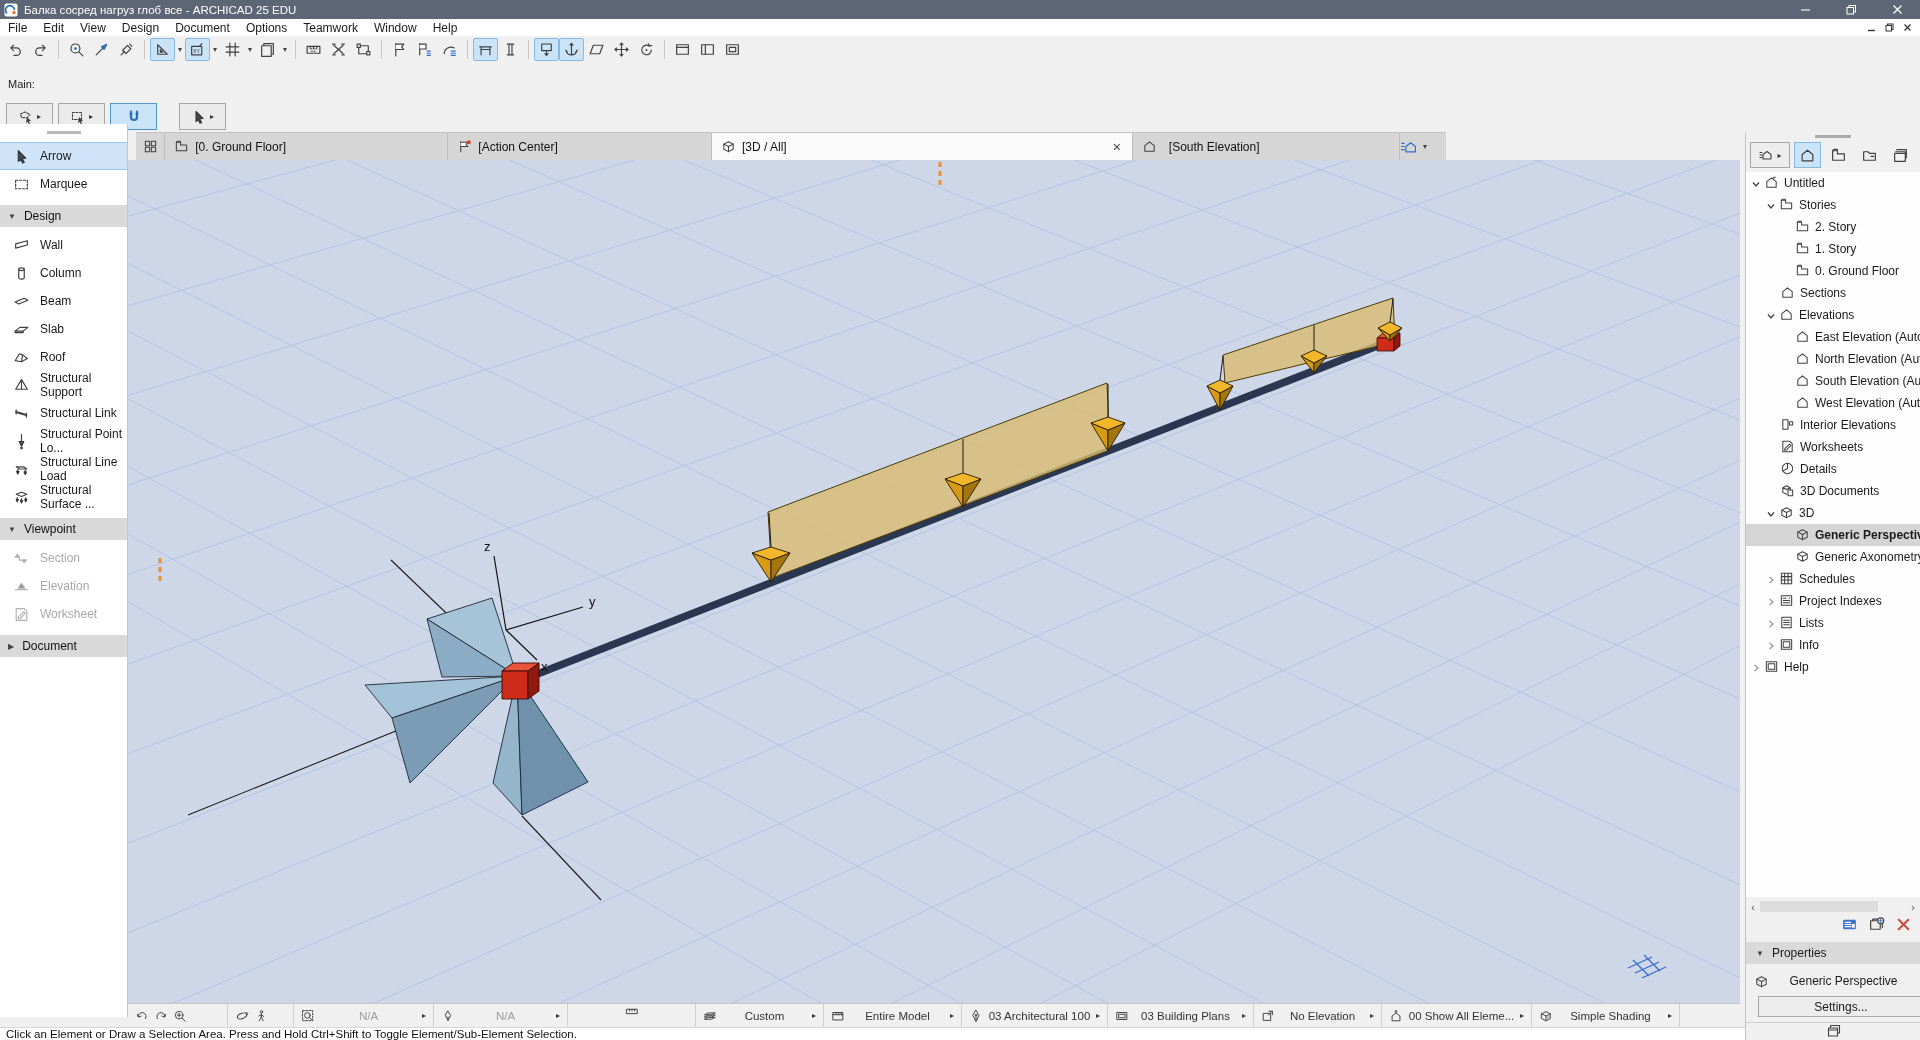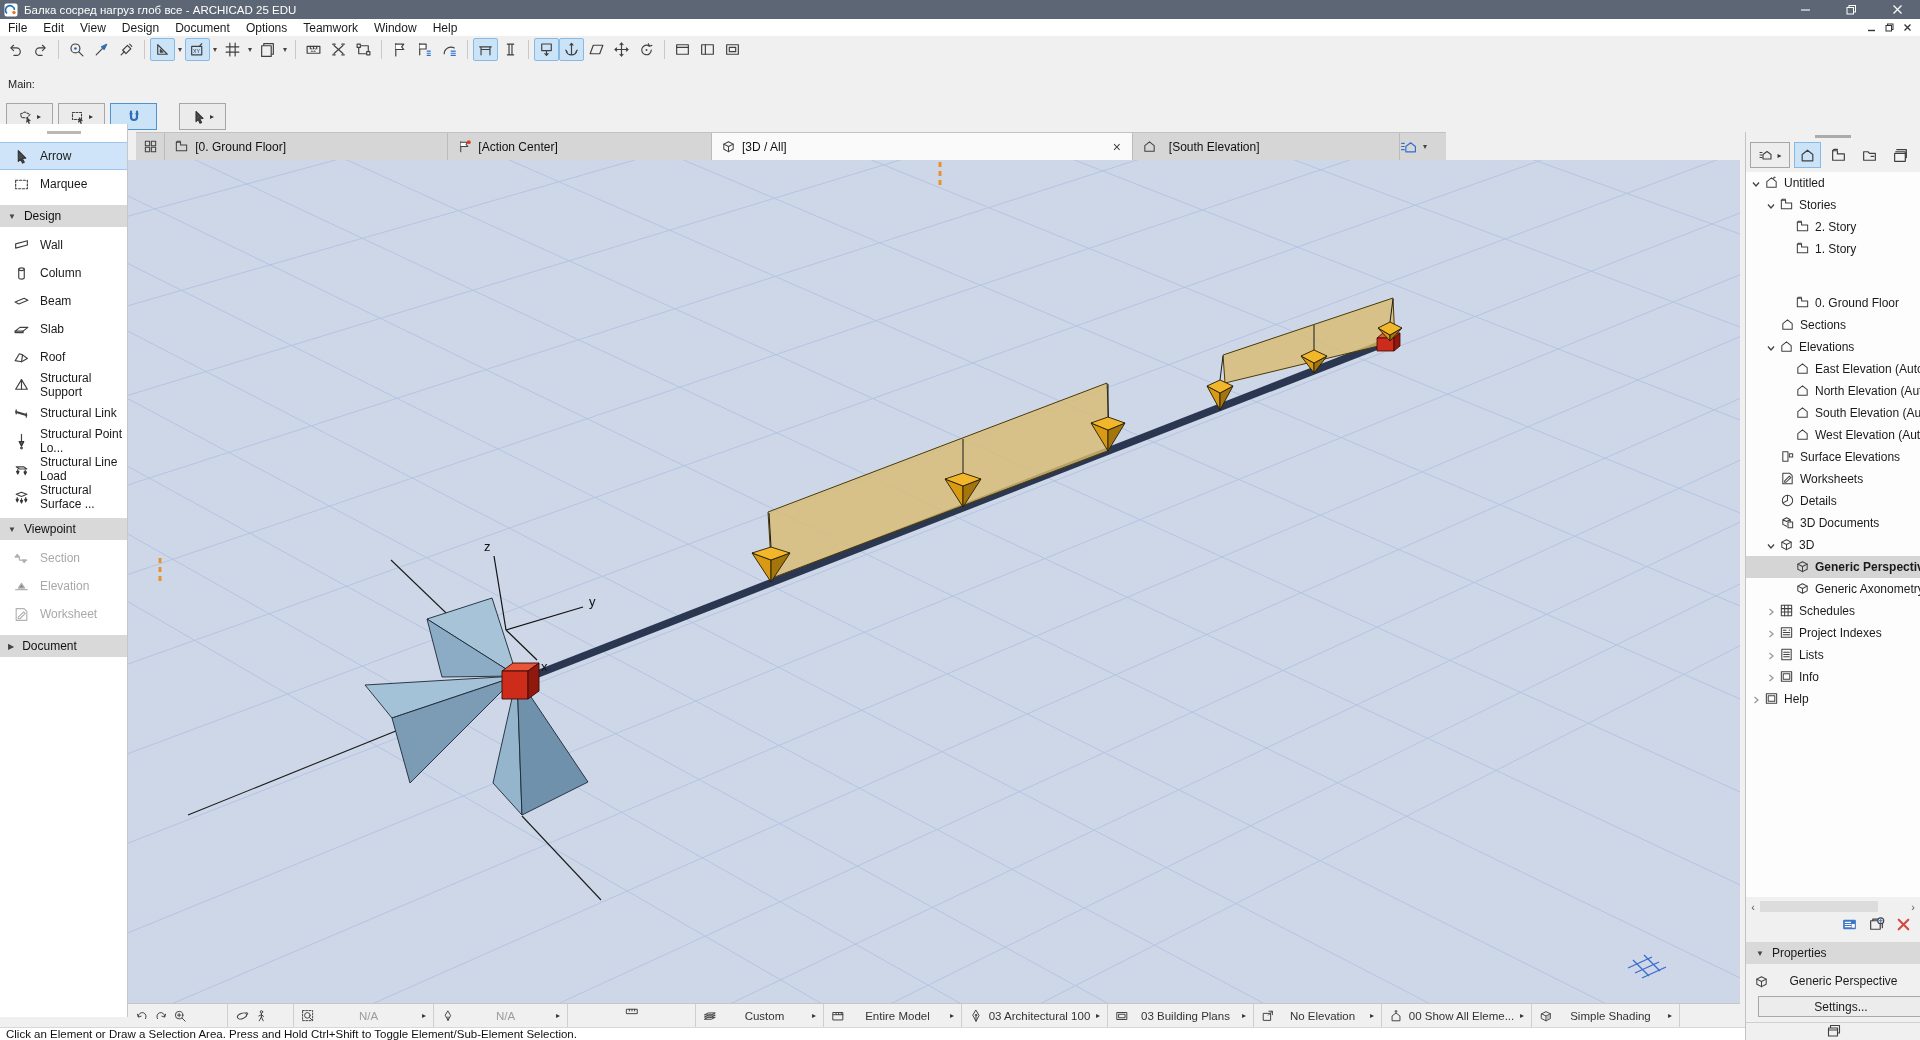--- a/index.html
+++ b/index.html
@@ -910,21 +910,21 @@
           </svg></span>
         <span>2. Story</span>
       </div>
       <div class="tree-row" style="padding-left: 49px;">
         <span class="tree-icon"><svg width="15" height="15" viewBox="0 0 16 16" fill="none" stroke="#404040" stroke-width="1.1" stroke-linecap="round" stroke-linejoin="round">
             <path d="M2.5 12.5 V3.5 H7 V6.5 H13.5 V12.5 Z"></path>
             <path d="M2.5 3.5 l1.2-1.2 H7"></path>
           </svg></span>
         <span>1. Story</span>
       </div>
-      <div class="tree-row" style="padding-left: 49px; margin-top: 32px;">
+      <div class="tree-row" style="padding-left: 49px;">
         <span class="tree-icon"><svg width="15" height="15" viewBox="0 0 16 16" fill="none" stroke="#404040" stroke-width="1.1" stroke-linecap="round" stroke-linejoin="round">
             <path d="M2.5 12.5 V3.5 H7 V6.5 H13.5 V12.5 Z"></path>
             <path d="M2.5 3.5 l1.2-1.2 H7"></path>
           </svg></span>
         <span>0. Ground Floor</span>
       </div>
       <div class="tree-row" style="padding-left: 34px;">
         <span class="tree-icon"><svg width="15" height="15" viewBox="0 0 16 16" fill="none" stroke="#404040" stroke-width="1.1" stroke-linecap="round" stroke-linejoin="round">
             <path d="M3 13 V7 L8 3 L13 7 V13 Z"></path>
           </svg></span>
@@ -961,21 +961,21 @@
         <span class="tree-icon"><svg width="15" height="15" viewBox="0 0 16 16" fill="none" stroke="#404040" stroke-width="1.1" stroke-linecap="round" stroke-linejoin="round">
             <path d="M3 13 V7 L8 3 L13 7 V13 Z"></path>
           </svg></span>
         <span>West Elevation (Auto-r</span>
       </div>
       <div class="tree-row" style="padding-left: 34px;">
         <span class="tree-icon"><svg width="15" height="15" viewBox="0 0 16 16" fill="none" stroke="#404040" stroke-width="1.1" stroke-linecap="round" stroke-linejoin="round">
             <rect x="3" y="3" width="5.5" height="10"></rect>
             <rect x="10" y="5" width="3.5" height="3.5"></rect>
           </svg></span>
-        <span>Surface Elevations</span>
+        <span>Interior Elevations</span>
       </div>
       <div class="tree-row" style="padding-left: 34px;">
         <span class="tree-icon"><svg width="15" height="15" viewBox="0 0 16 16" fill="none" stroke="#404040" stroke-width="1.1" stroke-linecap="round" stroke-linejoin="round">
             <path d="M3 2.5 H10.5 L13 5 V13.5 H3 Z"></path>
             <path d="M5 10.5 L10 5.5 L11.5 7 L6.5 12 H5 Z" fill="#fff"></path>
           </svg></span>
         <span>Worksheets</span>
       </div>
       <div class="tree-row" style="padding-left: 34px;">
         <span class="tree-icon"><svg width="15" height="15" viewBox="0 0 16 16" fill="none" stroke="#404040" stroke-width="1.1" stroke-linecap="round" stroke-linejoin="round">

